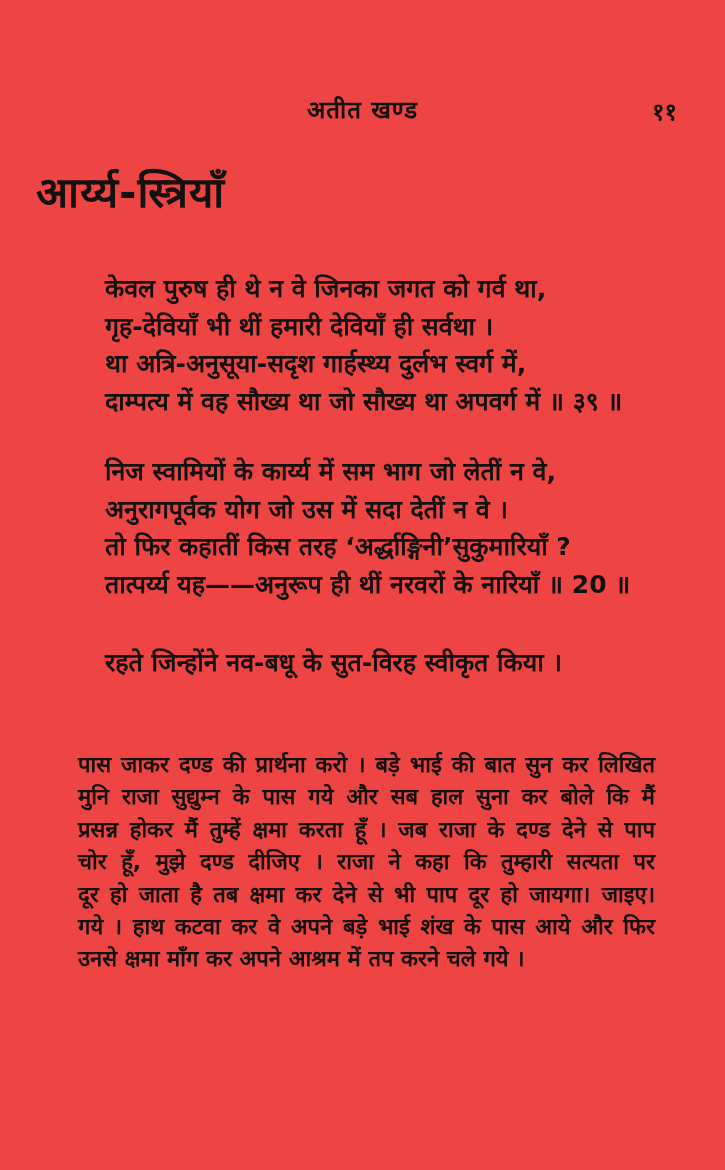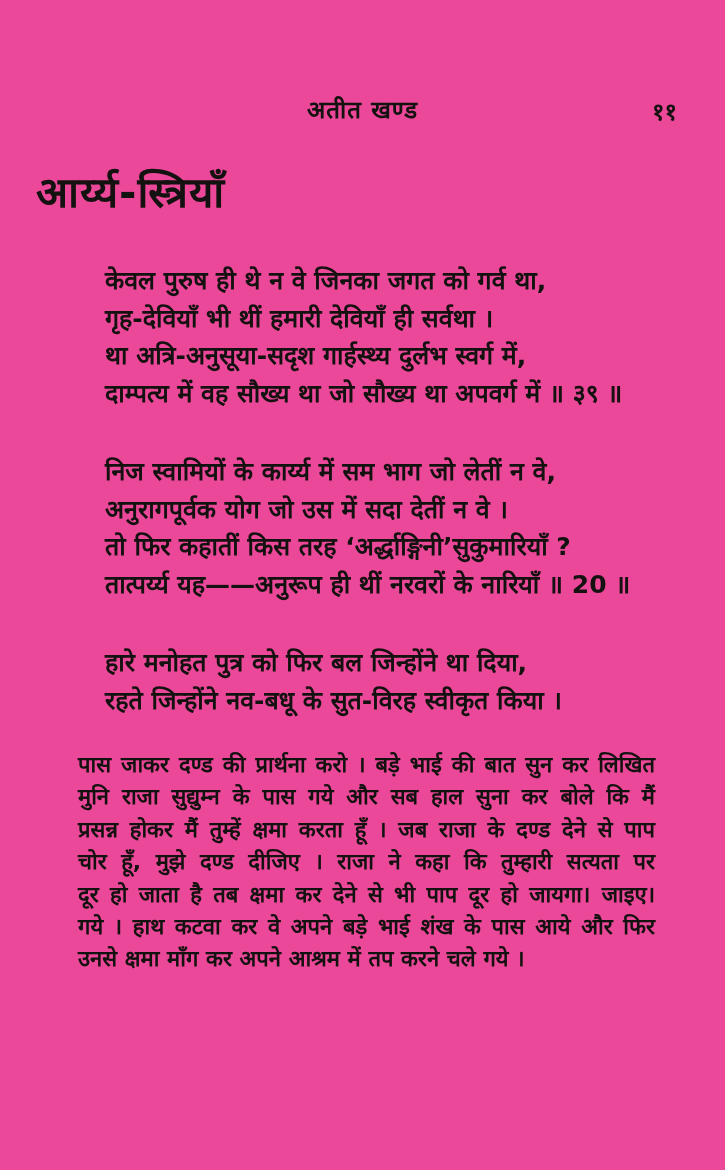--- a/index.html
+++ b/index.html
@@ -5,21 +5,21 @@
   html, body {
     margin: 0;
     padding: 0;
     background: #e8e8e8;
   }
   .page {
     position: relative;
     width: 725px;
     height: 1170px;
     margin: 0 auto;
-    background: #ec4899;
+    background: #ef4444;
     color: #141210;
     font-family: "DejaVu Sans", "Liberation Sans", sans-serif;
     overflow: hidden;
   }
   
   .running-header {
     position: absolute;
     top: 92px;
     left: 0;
     width: 100%;
@@ -50,21 +50,21 @@
   
   .stanza {
     position: absolute;
     left: 105px;
     width: 565px;
     font-size: 25px;
     font-weight: 700;
     line-height: 37.6px;
     white-space: nowrap;
   }
-  .stanza-1 { top: 262px; }
+  .stanza-1 { top: 270px; }
   .stanza-2 { top: 453px; }
   .stanza-3 { top: 644px; }
   
   .prose {
     position: absolute;
     top: 749px;
     left: 78px;
     width: 577px;
     font-size: 22px;
     font-weight: 700;
@@ -97,21 +97,20 @@
   </div>
 
   <div class="stanza stanza-2">
     <div class="verse-line">निज स्वामियों के कार्य्य में सम भाग जो लेतीं न वे,</div>
     <div class="verse-line">अनुरागपूर्वक योग जो उस में सदा देतीं न वे ।</div>
     <div class="verse-line">तो फिर कहातीं किस तरह ‘अर्द्धाङ्गिनी’सुकुमारियाँ ?</div>
     <div class="verse-line">तात्पर्य्य यह——अनुरूप ही थीं नरवरों के नारियाँ ॥ 20 ॥</div>
   </div>
 
   <div class="stanza stanza-3">
-    <div class="verse-line">हारे मनोहत पुत्र को फिर बल जिन्होंने था दिया,</div>
     <div class="verse-line">रहते जिन्होंने नव-बधू के सुत-विरह स्वीकृत किया ।</div>
   </div>
 
   <div class="prose">
     <div class="prose-line">पास जाकर दण्ड की प्रार्थना करो । बड़े भाई की बात सुन कर लिखित</div>
     <div class="prose-line">मुनि राजा सुद्युम्न के पास गये और सब हाल सुना कर बोले कि मैं</div>
     <div class="prose-line">प्रसन्न होकर मैं तुम्हें क्षमा करता हूँ । जब राजा के दण्ड देने से पाप</div>
     <div class="prose-line">चोर हूँ, मुझे दण्ड दीजिए । राजा ने कहा कि तुम्हारी सत्यता पर</div>
     <div class="prose-line">दूर हो जाता है तब क्षमा कर देने से भी पाप दूर हो जायगा। जाइए।</div>
     <div class="prose-line">गये । हाथ कटवा कर वे अपने बड़े भाई शंख के पास आये और फिर</div>

